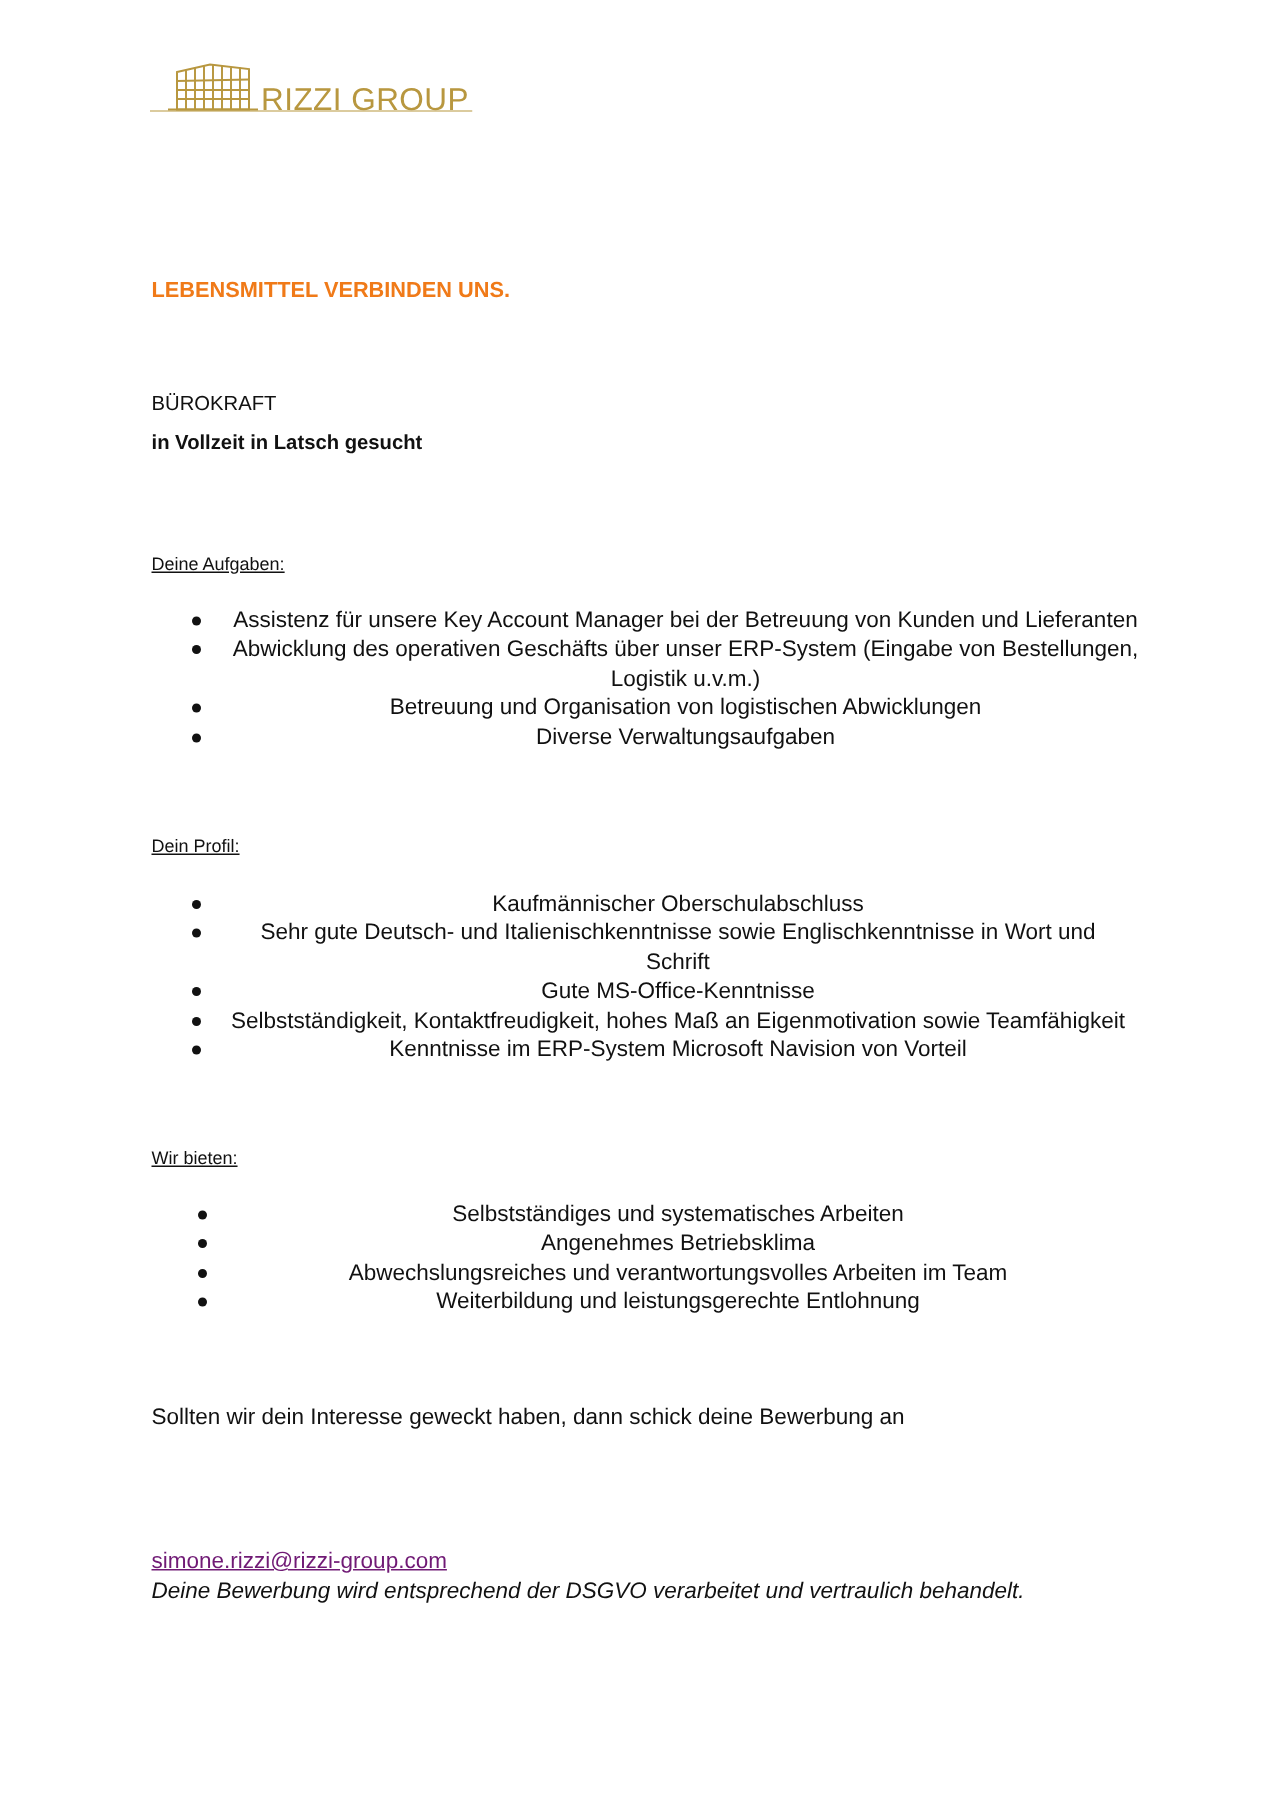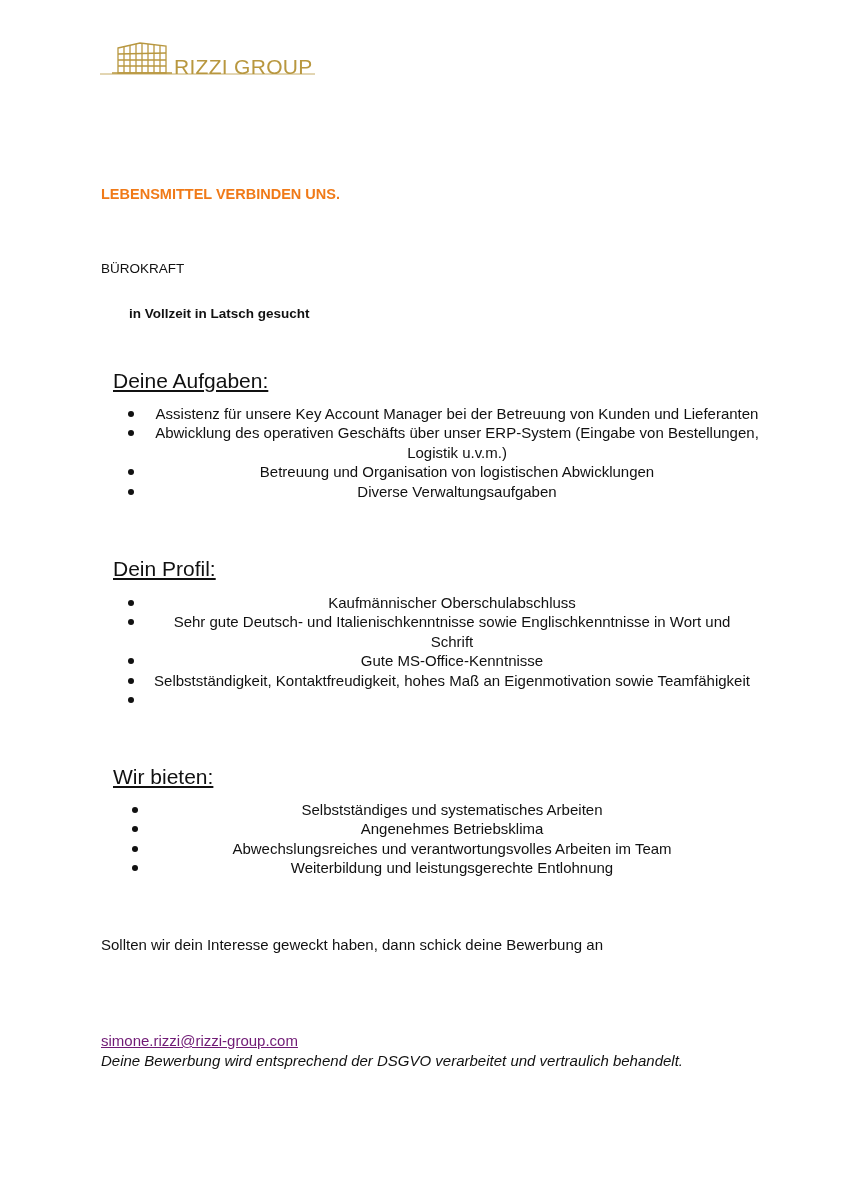--- a/index.html
+++ b/index.html
@@ -6,24 +6,24 @@
     body { width: 850px; height: 1203px; position: relative; overflow: hidden;
            font-family: "DejaVu Sans", sans-serif; color: #111111; }
     .logo { position: absolute; left: 100px; top: 40px; width: 215px; height: 40px; }
     .logo svg { display: block; }
     .logo-text { position: absolute; left: 74px; top: 15px; font-family: "Liberation Sans", sans-serif;
                  font-size: 21px; letter-spacing: 0.3px; color: #b8973f; font-weight: normal; }
     .tagline { position: absolute; left: 101px; top: 186px; font-family: "Liberation Sans", sans-serif;
                font-weight: bold; font-size: 14.5px; color: #f07a18; letter-spacing: 0px; }
     .job-title { position: absolute; left: 101px; top: 261px; font-family: "Liberation Sans", sans-serif;
                  font-weight: normal; font-size: 13.5px; }
-    .job-sub { position: absolute; left: 101px; top: 306px; font-family: "Liberation Sans", sans-serif;
-               font-weight: bold; font-size: 13.5px; margin-left: 28px; }
+    .job-sub { position: absolute; left: 101px; top: 287px; font-family: "Liberation Sans", sans-serif;
+               font-weight: bold; font-size: 13.5px; }
     .section-head { position: absolute; left: 101px; font-family: "Liberation Sans", sans-serif;
-                    font-size: 21px; text-decoration: underline; color: #111; margin-left: 12px; }
+                    font-size: 12px; text-decoration: underline; color: #111; }
     ul.bullets { position: absolute; margin: 0; padding: 0; list-style: none;
                  font-family: "Liberation Sans", sans-serif; font-size: 15px; line-height: 19.4px; text-align: center; }
     ul.bullets li { position: relative; padding-left: 0; }
     ul.bullets li .dot { position: absolute; width: 6px; height: 6px; border-radius: 50%; background: #111; top: 7px; }
     .list1 { left: 152px; top: 404px; width: 610px; }
     .list1 li .dot, .list2 li .dot { left: -24px; }
     .list2 { left: 152px; top: 593px; width: 600px; }
     .list3 { left: 152px; top: 800px; width: 600px; }
     .list3 li .dot { left: -20px; }
     .para { position: absolute; left: 101px; font-family: Liberation Sans, sans-serif; font-size: 15px; }
@@ -68,21 +68,21 @@
   <li><span class="dot"></span><span>Betreuung und Organisation von logistischen Abwicklungen</span></li>
   <li><span class="dot"></span><span>Diverse Verwaltungsaufgaben</span></li>
 </ul>
 
 <div class="section-head" style="top:557px">Dein Profil:</div>
 <ul class="bullets list2">
   <li><span class="dot"></span><span>Kaufmännischer Oberschulabschluss</span></li>
   <li><span class="dot"></span><span>Sehr gute Deutsch- und Italienischkenntnisse sowie Englischkenntnisse in Wort und Schrift</span></li>
   <li><span class="dot"></span><span>Gute MS-Office-Kenntnisse</span></li>
   <li><span class="dot"></span><span>Selbstständigkeit, Kontaktfreudigkeit, hohes Maß an Eigenmotivation sowie Teamfähigkeit</span></li>
-  <li><span class="dot"></span></li>
+  <li><span class="dot"></span><span>Kenntnisse im ERP-System Microsoft Navision von Vorteil</span></li>
 </ul>
 
 <div class="section-head" style="top:765px">Wir bieten:</div>
 <ul class="bullets list3">
   <li><span class="dot"></span><span>Selbstständiges und systematisches Arbeiten</span></li>
   <li><span class="dot"></span><span>Angenehmes Betriebsklima</span></li>
   <li><span class="dot"></span><span>Abwechslungsreiches und verantwortungsvolles Arbeiten im Team</span></li>
   <li><span class="dot"></span><span>Weiterbildung und leistungsgerechte Entlohnung</span></li>
 </ul>
 

